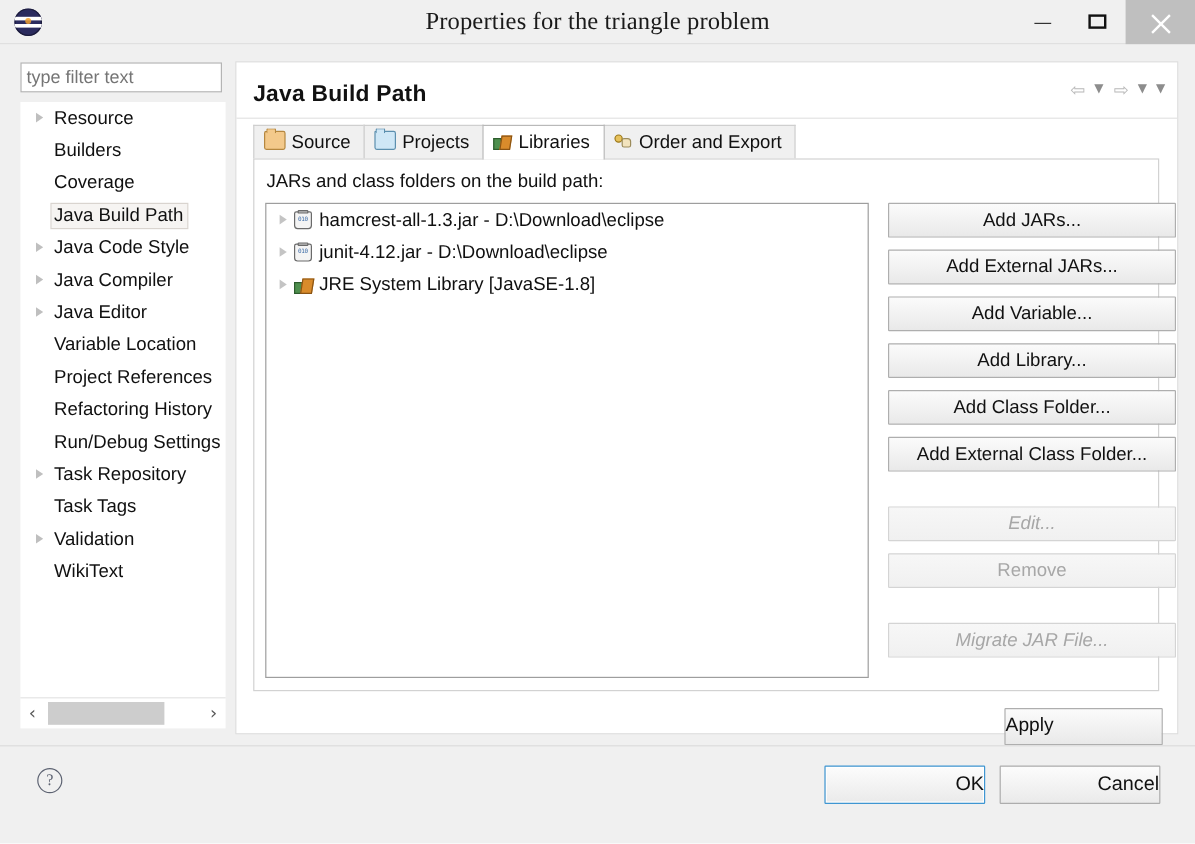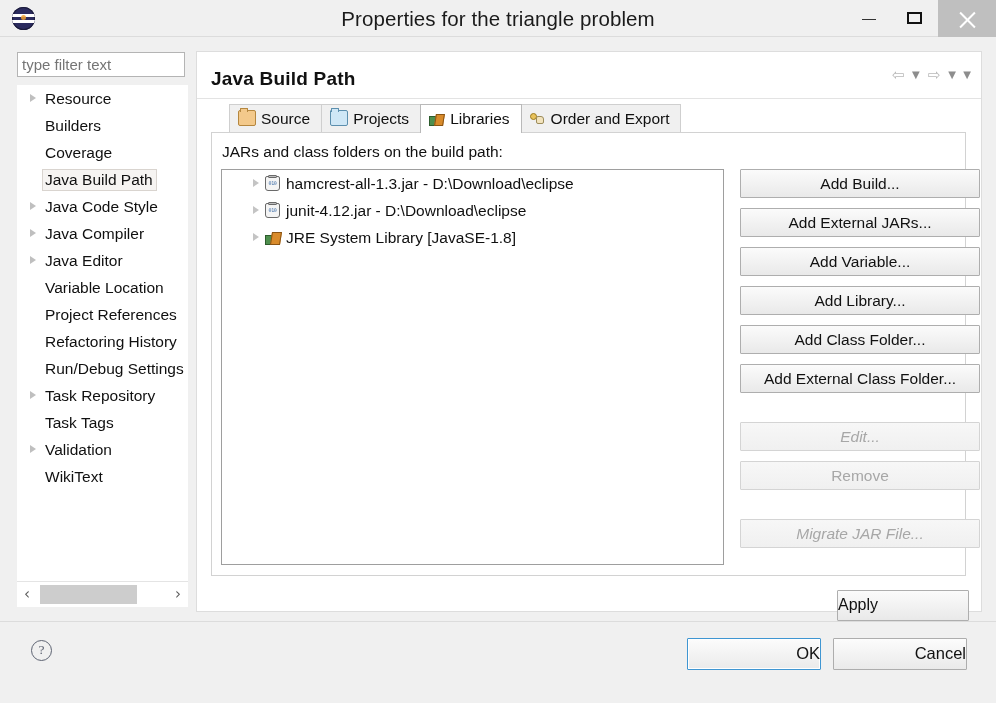--- a/index.html
+++ b/index.html
@@ -67,21 +67,21 @@
     z-index: 2;
   }
   .title-text {
     position: absolute;
     left: 0; top: 0;
     width: 996px;
     text-align: center;
     line-height: 37px;
     font-size: 20.5px;
     color: #1a1a1a;
-    font-family: Liberation Sans, sans-serif;
+    font-family: Liberation Serif, serif;
     letter-spacing: .1px;
     pointer-events: none;
   }
   .win-btn {
     position: absolute;
     top: 0;
     height: 37px;
     width: 46px;
     cursor: default;
   }
@@ -256,21 +256,20 @@
     width: 784px; height: 1px;
     background: #e3e3e3;
   }
 
   
   .tabs {
     position: absolute;
     left: 14px; top: 52px;
     height: 29px;
     font-size: 0;
-    margin-left: 18px;
   }
   .tab {
     display: inline-block;
     height: 29px;
     box-sizing: border-box;
     padding: 0 11px 0 8px;
     font-size: 15.5px;
     line-height: 27px;
     color: #101010;
     background: #f0f0f0;
@@ -396,21 +395,20 @@
     color: #111111;
   }
   .jar-list {
     position: absolute;
     left: 9px; top: 36px;
     width: 503px; height: 396px;
     background: #ffffff;
     border: 1px solid #9e9e9e;
     box-sizing: border-box;
     overflow: hidden;
-    padding-left: 20px;
   }
   .jar-row {
     position: relative;
     height: 27px;
     line-height: 27px;
     padding-left: 44px;
     font-size: 15.5px;
     color: #101010;
     white-space: nowrap;
     cursor: default;
@@ -651,21 +649,21 @@
       <div class="tab-content">
         <div class="content-label">JARs and class folders on the build path:</div>
 
         <div class="jar-list" id="jar-list">
             <div class="jar-row"><span class="twisty"></span><span class="jicon ic-jar"></span><span>hamcrest-all-1.3.jar - D:\Download\eclipse</span></div>
             <div class="jar-row"><span class="twisty"></span><span class="jicon ic-jar"></span><span>junit-4.12.jar - D:\Download\eclipse</span></div>
             <div class="jar-row"><span class="twisty"></span><span class="jicon ic-jre"></span><span>JRE System Library [JavaSE-1.8]</span></div>
           </div>
 
         <div class="side-buttons" id="side-buttons">
-            <button class="btn">Add Build...</button>
+            <button class="btn">Add JARs...</button>
             <button class="btn">Add External JARs...</button>
             <button class="btn">Add Variable...</button>
             <button class="btn">Add Library...</button>
             <button class="btn">Add Class Folder...</button>
             <button class="btn">Add External Class Folder...</button>
             <button class="btn disabled gap" disabled="">Edit...</button>
             <button class="btn disabled" disabled="">Remove</button>
             <button class="btn disabled gap" disabled="">Migrate JAR File...</button>
           </div>
       </div>

